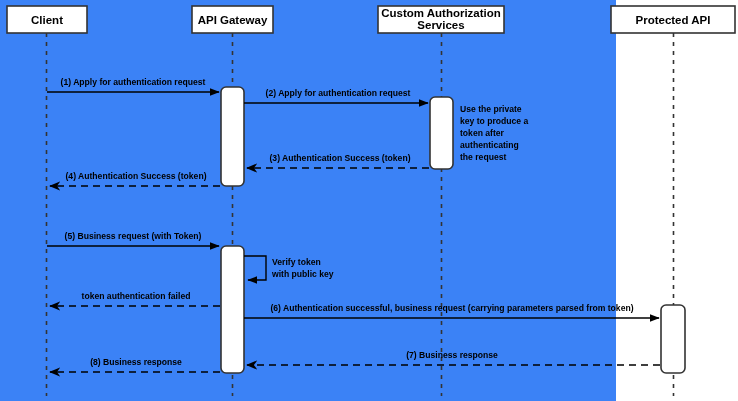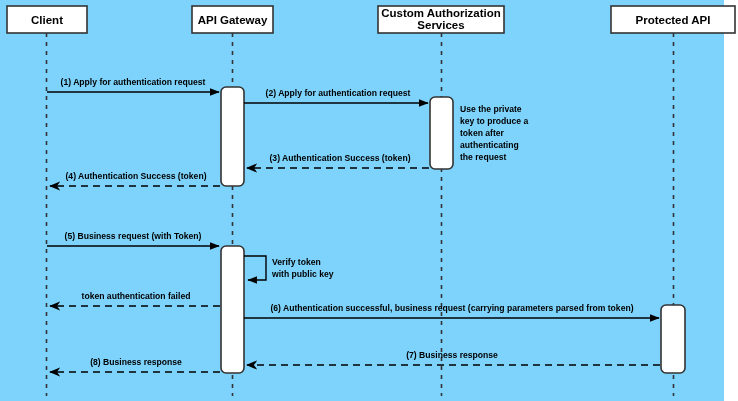--- a/index.html
+++ b/index.html
@@ -9,23 +9,23 @@
     background: #ffffff;
   }
   body {
     width: 738px;
     height: 401px;
     overflow: hidden;
     font-family: "Liberation Sans", sans-serif;
   }
   #diagram-root {
     position: relative;
-    width: 724px;
+    width: 616px;
     height: 401px;
-    background: #7dd3fc;
+    background: #3b82f6;
   }
   svg#seq-svg {
     display: block;
     width: 738px;
     height: 401px;
   }
   .participant-box {
     fill: #ffffff;
     stroke: #333333;
     stroke-width: 1.6;

